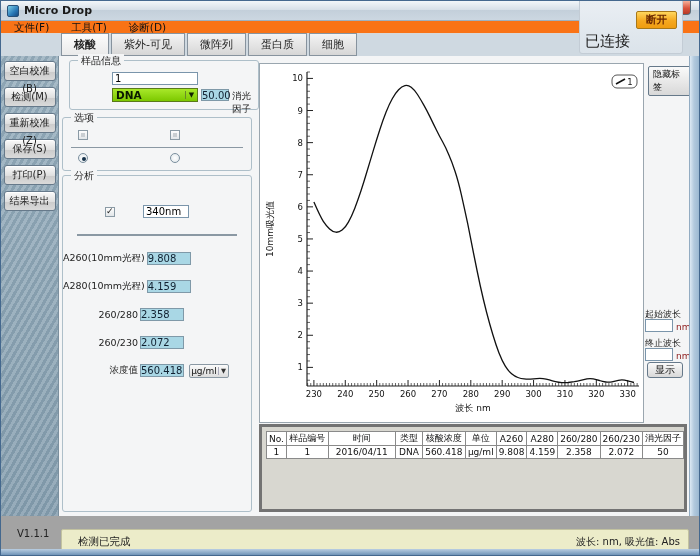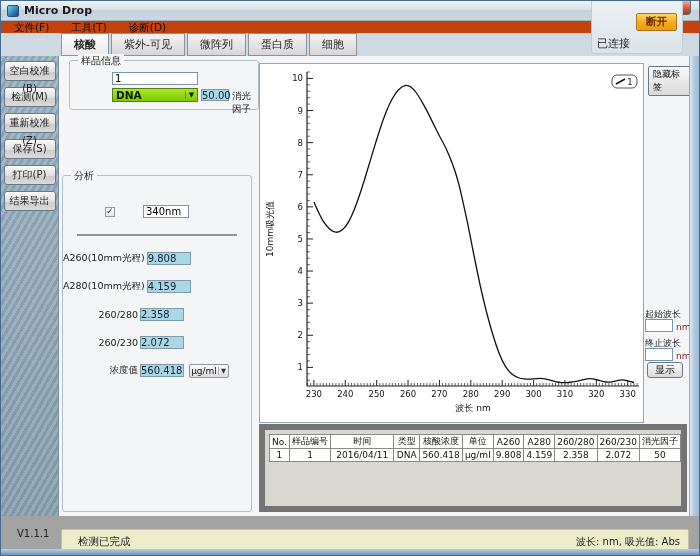--- a/index.html
+++ b/index.html
@@ -15,34 +15,34 @@
               border:1px solid #27517a; }
   .title-text { font-size:11px; font-weight:bold; color:#1a1a1a; }
   .win-controls { position:absolute; right:8px; top:0; display:flex; }
   .win-btn { width:27px; height:14px; border:1px solid #5a6a78; border-top:none;
              border-radius:0 0 4px 4px; margin-left:1px; display:flex; align-items:center;
              justify-content:center; font-size:8px; color:#333;
              background:linear-gradient(#fdfdfd,#cdd6df 60%,#b9c5d0); }
   .win-btn.close { background:linear-gradient(#f6b09a,#d9533d 55%,#b83a26); color:#fff; width:33px; }
   .max-glyph { width:7px; height:6px; border:1px solid #444; border-radius:1px; display:inline-block; }
   
-  .menubar { position:absolute; left:0; top:20px; width:100%; height:13px; background:#c2410c;
+  .menubar { position:absolute; left:0; top:20px; width:100%; height:13px; background:#f97316;
              border-bottom:1px solid #d8d8d8; display:flex; }
   .menu-item { font-size:10.5px; line-height:12px; color:#111; padding:0 9px; margin-left:4px; cursor:default; }
   
   .tabstrip { position:absolute; left:0; top:33px; width:100%; height:22px; }
   .tabs { position:absolute; left:60px; bottom:0; display:flex; }
   .tab { min-width:48px; text-align:center; font-size:11px; padding:3px 12px 3px;
          border:1px solid #87939e; margin-right:2px;
          background:linear-gradient(#f4f4f4,#d6d6d6); color:#222; cursor:default; }
   .tab.active { background:linear-gradient(#fcfcfc,#eaeaea); font-weight:bold; }
   .conn-wrap { position:absolute; right:16px; bottom:2px; display:flex; align-items:center;
                border:1px solid #c3ccd5; border-radius:3px; padding:2px 5px;
                background:linear-gradient(#eef2f6,#dbe3ea); }
-  .conn-status { font-size:11px; color:#222; margin-right:6px;margin-top:44px; }
+  .conn-status { font-size:15px; color:#222; margin-right:6px;margin-top:44px; }
   .conn-btn { font-size:10.5px; font-weight:bold; color:#6a2800; padding:1px 9px;
               border:1px solid #a87818; border-radius:2px;
               background:linear-gradient(#ffd75e,#f5a81f 55%,#ef9c10); cursor:pointer; }
   
   .body { position:absolute; left:0; top:55px; width:100%; height:460px; background:#f4f5f6; }
   .sidebar { position:absolute; left:0; top:0; width:58px; height:100%;
              background:repeating-linear-gradient(120deg, rgba(255,255,255,.10) 0 3px, rgba(55,85,105,.14) 3px 6px),
                         linear-gradient(180deg,#9db3c1,#8aa2b2); border-right:1px solid #7a8f9e;
              padding-top:5px; }
   .side-btn { display:block; width:52px; height:20px; margin:0 auto 6px auto; font-size:10px;
@@ -107,21 +107,21 @@
                      border:1px solid #66798a; border-radius:2px; color:#111;
                      background:linear-gradient(#fafafa,#d8d8d8); cursor:pointer; }
   .side-ctl-label { position:absolute; left:586px; font-size:9px; color:#222; white-space:nowrap; }
   .side-ctl-input { position:absolute; left:586px; width:28px; }
   .nm-unit { position:absolute; left:617px; font-size:9px; color:#8b1a1a; }
   #show-btn { position:absolute; left:588px; top:306px; width:36px; height:16px; font-size:10px;
               color:#111; text-align:center; line-height:14px; border:1px solid #66798a; border-radius:3px;
               background:linear-gradient(#fafafa,#d8d8d8); cursor:pointer; }
   
   #table-panel { position:absolute; left:200px; top:368px; width:428px; height:88px;
-                 background:#d8d7d0; border:6px solid #737373; }
+                 background:#d8d7d0; border:3px solid #737373; }
   #results-table { position:absolute; left:4px; top:4px; border-collapse:collapse; background:#fff; }
   #results-table th, #results-table td { border:1px solid #8a8a8a; font-size:9px; font-weight:normal;
                  color:#111; height:13px; padding:0 2px; text-align:center; white-space:nowrap; }
   
   .statusbar { position:absolute; left:0; top:515px; width:100%; height:33px; background:#a3a3a3; }
   .version { position:absolute; left:16px; top:12px; font-size:10px; color:#222; }
   .status-strip { position:absolute; left:60px; top:5px; width:628px; height:23px;
                   background:#ececc9; border:1px solid #c2c2a0; border-radius:2px;margin-top:8px; }
   .status-msg { position:absolute; left:16px; top:5px; font-size:10.5px; color:#222; }
   .status-right { position:absolute; right:8px; top:5px; font-size:10px; color:#222; }
@@ -181,20 +181,28 @@
         <span class="gb-title">样品信息</span>
         <input class="text-input" id="sample-id" value="1" style="">
         <div class="select-green">
           <span class="sel-text">DNA</span>
           <span class="sel-arrow">▼</span>
         </div>
         <div class="value-box" id="factor-box">50.00</div>
         <span id="factor-label">消光因子</span>
       </div>
 
+      <div class="groupbox" id="gb-options">
+        <span class="gb-title">选项</span>
+        <span class="cb shaded" id="opt-cb1"></span>
+        <span class="cb shaded" id="opt-cb2"></span>
+        <div class="opt-line"></div>
+        <span class="radio selected" id="opt-r1"></span>
+        <span class="radio" id="opt-r2"></span>
+      </div>
 
       <div class="groupbox" id="gb-analysis">
         <span class="gb-title">分析</span>
         <span class="cb checked" id="wl-check"></span>
         <input class="text-input" id="wl-input" value="340nm" style="">
         <div class="an-line"></div>
         <div id="analysis-rows">
             <div class="arow">
               <span class="alabel">A260(10mm光程)</span>
               <div class="value-box abox">9.808</div>

